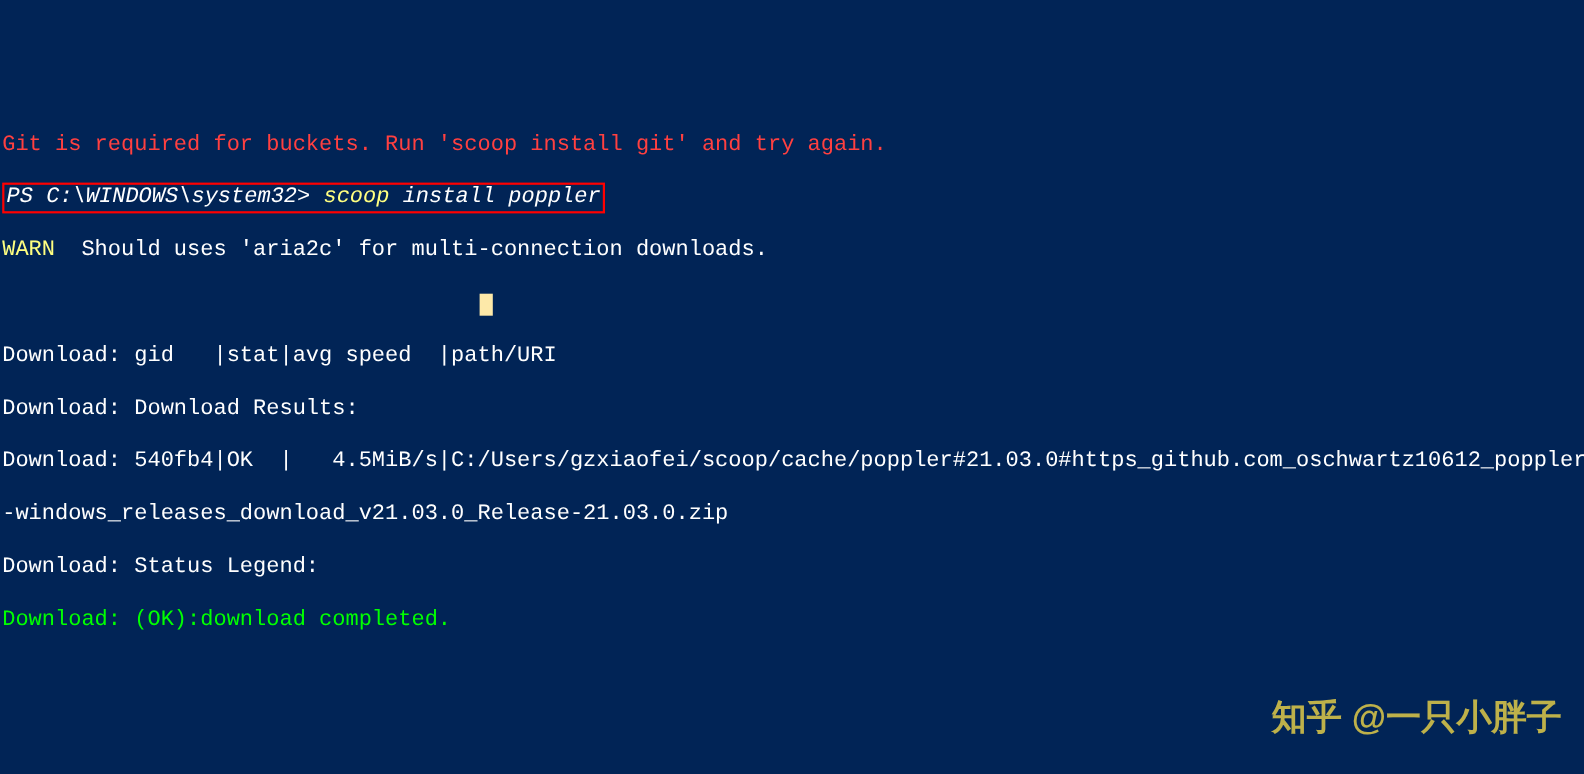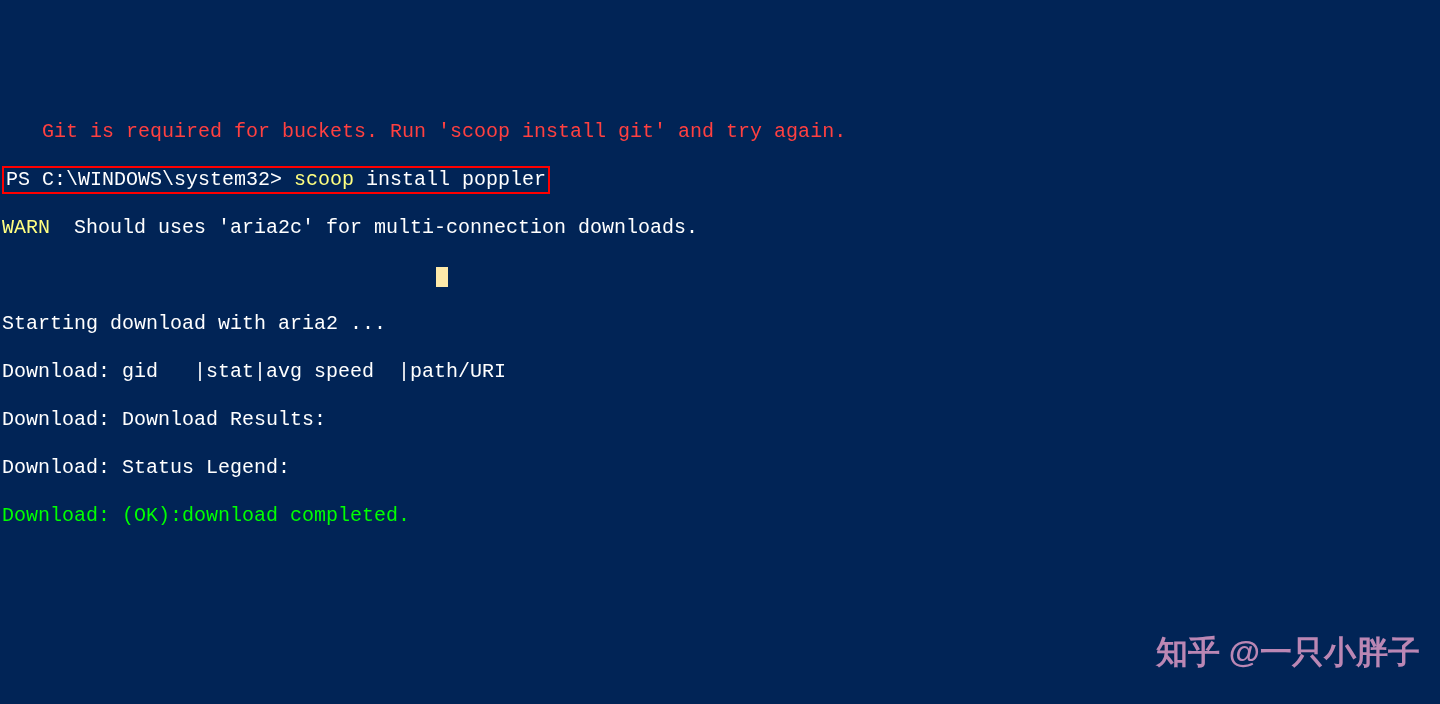--- a/index.html
+++ b/index.html
@@ -10,63 +10,65 @@
     font-family: "Consolas", "Courier New", monospace;
     font-size: 20px;
     line-height: 24px;
     color: #ffffff;
     overflow: hidden;
     position: relative;
     white-space: pre;
   }
   .term { padding: 0 2px; }
   .row { height: 24px; }
-  .red    { color: #ff4040; margin-left: 40px; }
+  .red    { color: #ff4040; }
   .yellow { color: #ffff80; }
   .green  { color: #00ff00; }
   .white  { color: #ffffff; }
   .boxed {
     display: inline-block;
     border: 2px solid #ff0000;
     padding: 0 2px;
     margin: -2px 0;
+    font-style: italic;
   }
   .cursor {
     display: inline-block;
     width: 12px;
     height: 20px;
     background: #fde9a9;
     vertical-align: text-bottom;
     margin-left: 2px;
   }
   .watermark {
     position: absolute;
     right: 20px;
     bottom: 40px;
     font-family: "Microsoft YaHei", "PingFang SC", sans-serif;
     font-size: 32px;
     font-weight: 600;
-    color: #f9a8d4;
+    color: #fde047;
     opacity: 0.75;
     white-space: nowrap;
   }
 </style>
 </head>
 <body>
 
 
 
 <div class="term">
 <div class="row"><span class="red">Git is required for buckets. Run 'scoop install git' and try again.</span></div>
 <div class="row"><span class="boxed"><span class="white">PS C:\WINDOWS\system32&gt; </span><span class="yellow">scoop</span><span class="white"> install poppler</span></span></div>
 <div class="row"><span class="yellow">WARN</span><span class="white">  Should uses 'aria2c' for multi-connection downloads.</span></div>
 <div class="row">                                    <span class="cursor"></span></div>
-<div class="row"><span class="white">Starting download with aria2 ...</span></div>
 <div class="row"><span class="white">Download: gid   |stat|avg speed  |path/URI</span></div>
 <div class="row"><span class="white">Download: Download Results:</span></div>
+<div class="row"><span class="white">Download: 540fb4|OK  |   4.5MiB/s|C:/Users/gzxiaofei/scoop/cache/poppler#21.03.0#https_github.com_oschwartz10612_poppler</span></div>
+<div class="row"><span class="white">-windows_releases_download_v21.03.0_Release-21.03.0.zip</span></div>
 <div class="row"><span class="white">Download: Status Legend:</span></div>
 <div class="row"><span class="green">Download: (OK):download completed.</span></div>
 
 
 
 
 
 
 </div>
 

